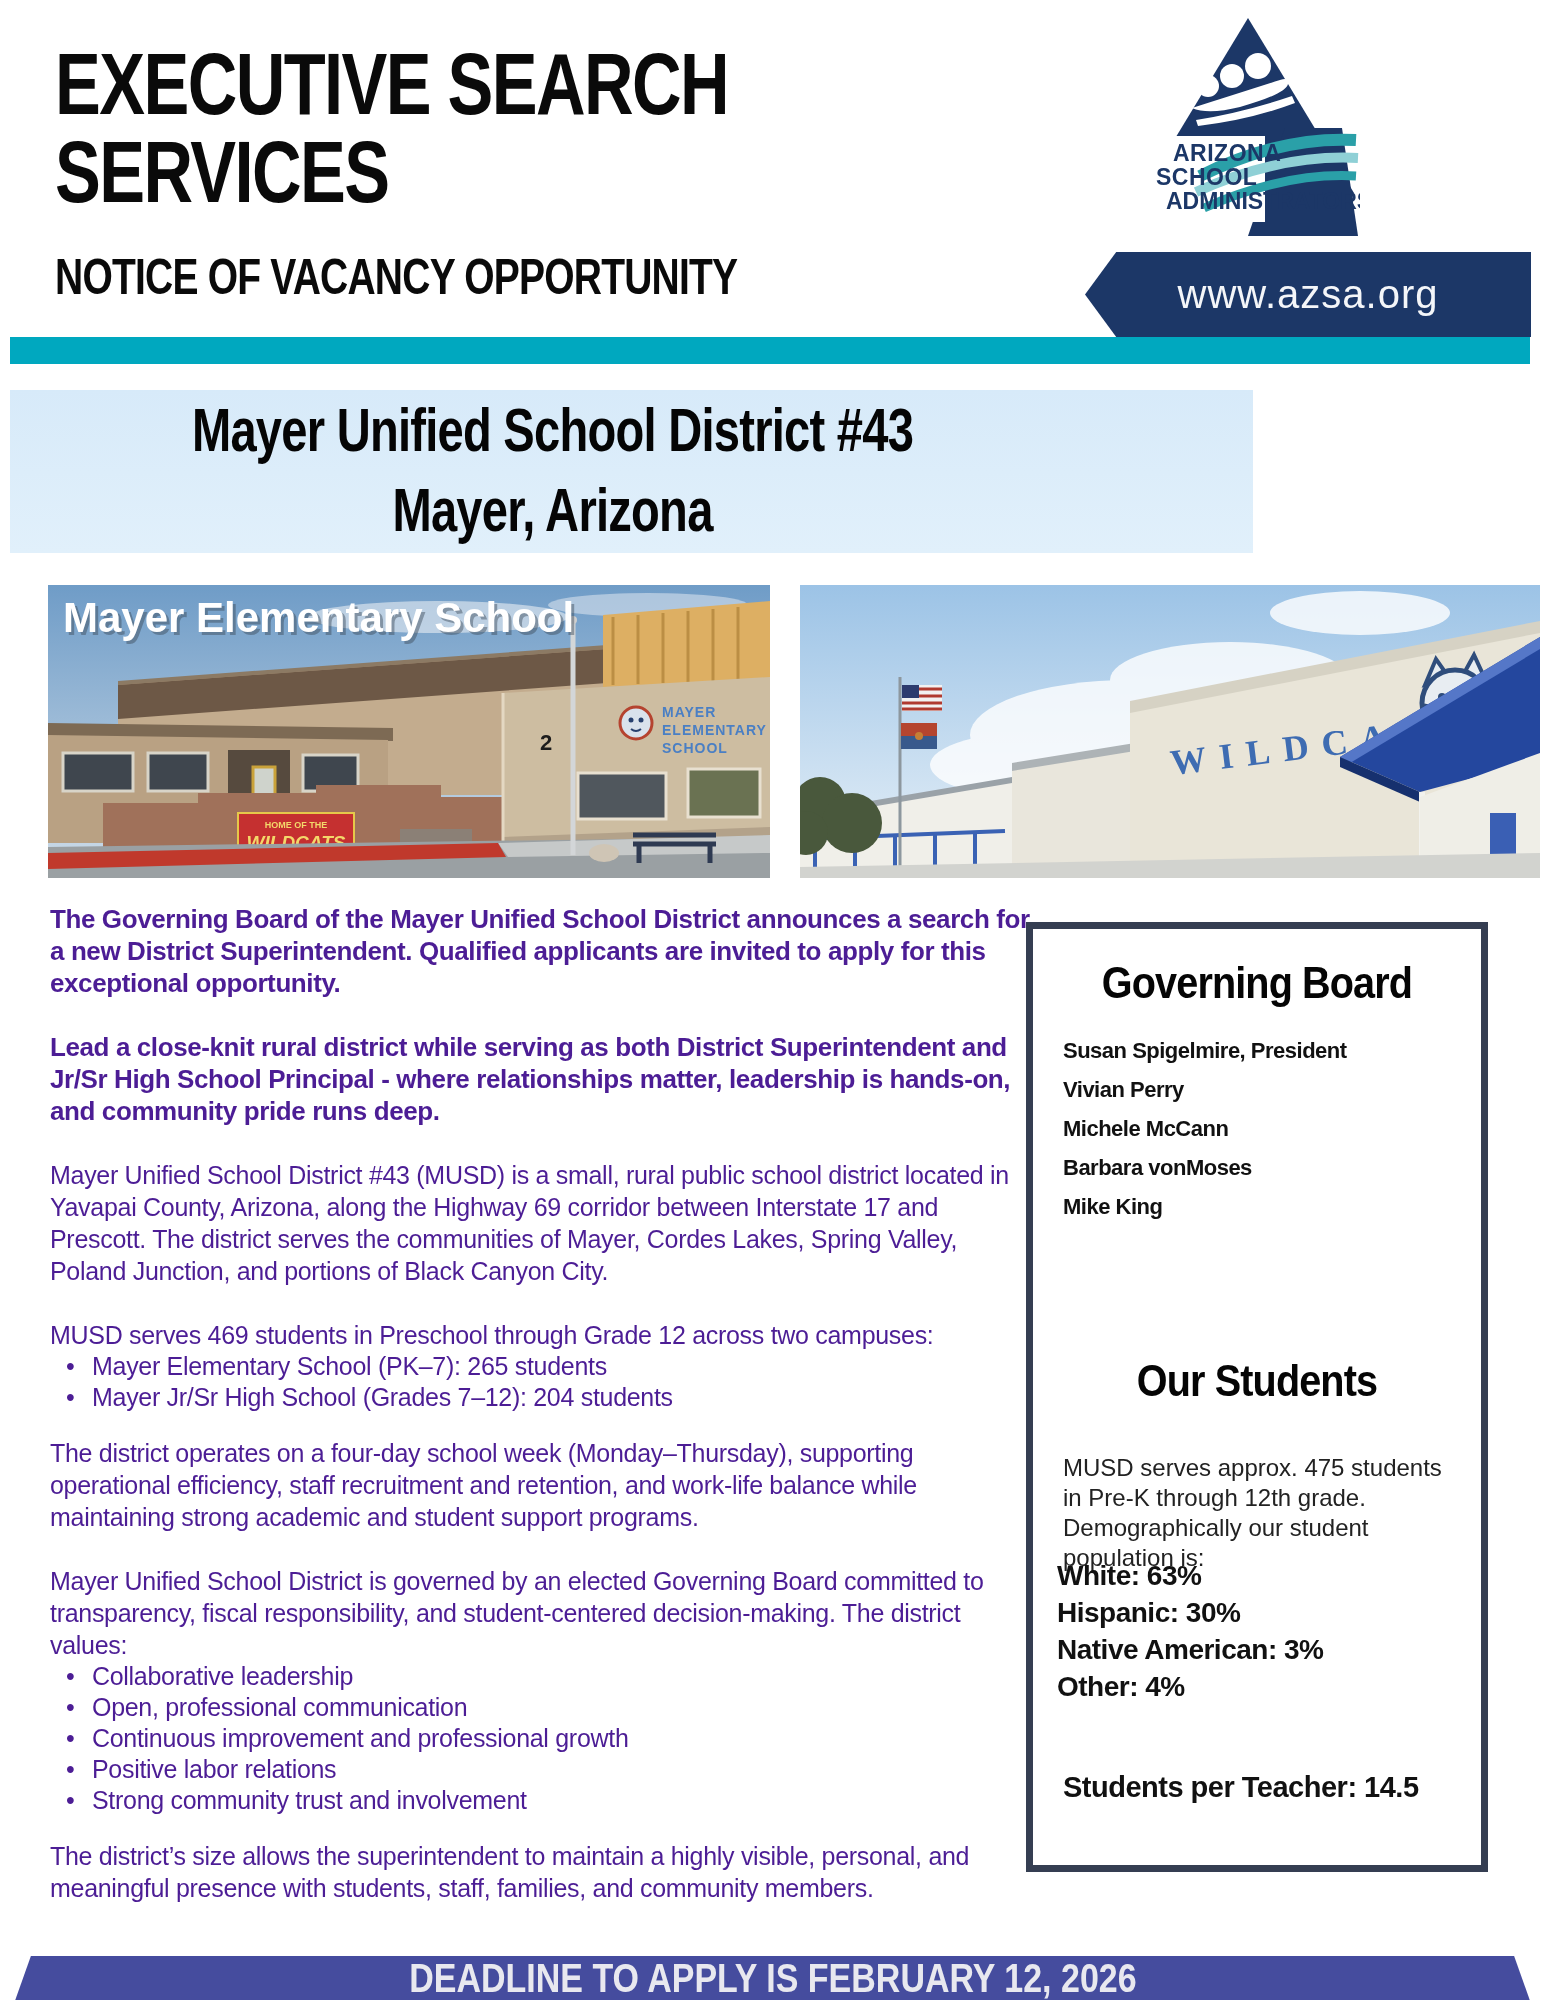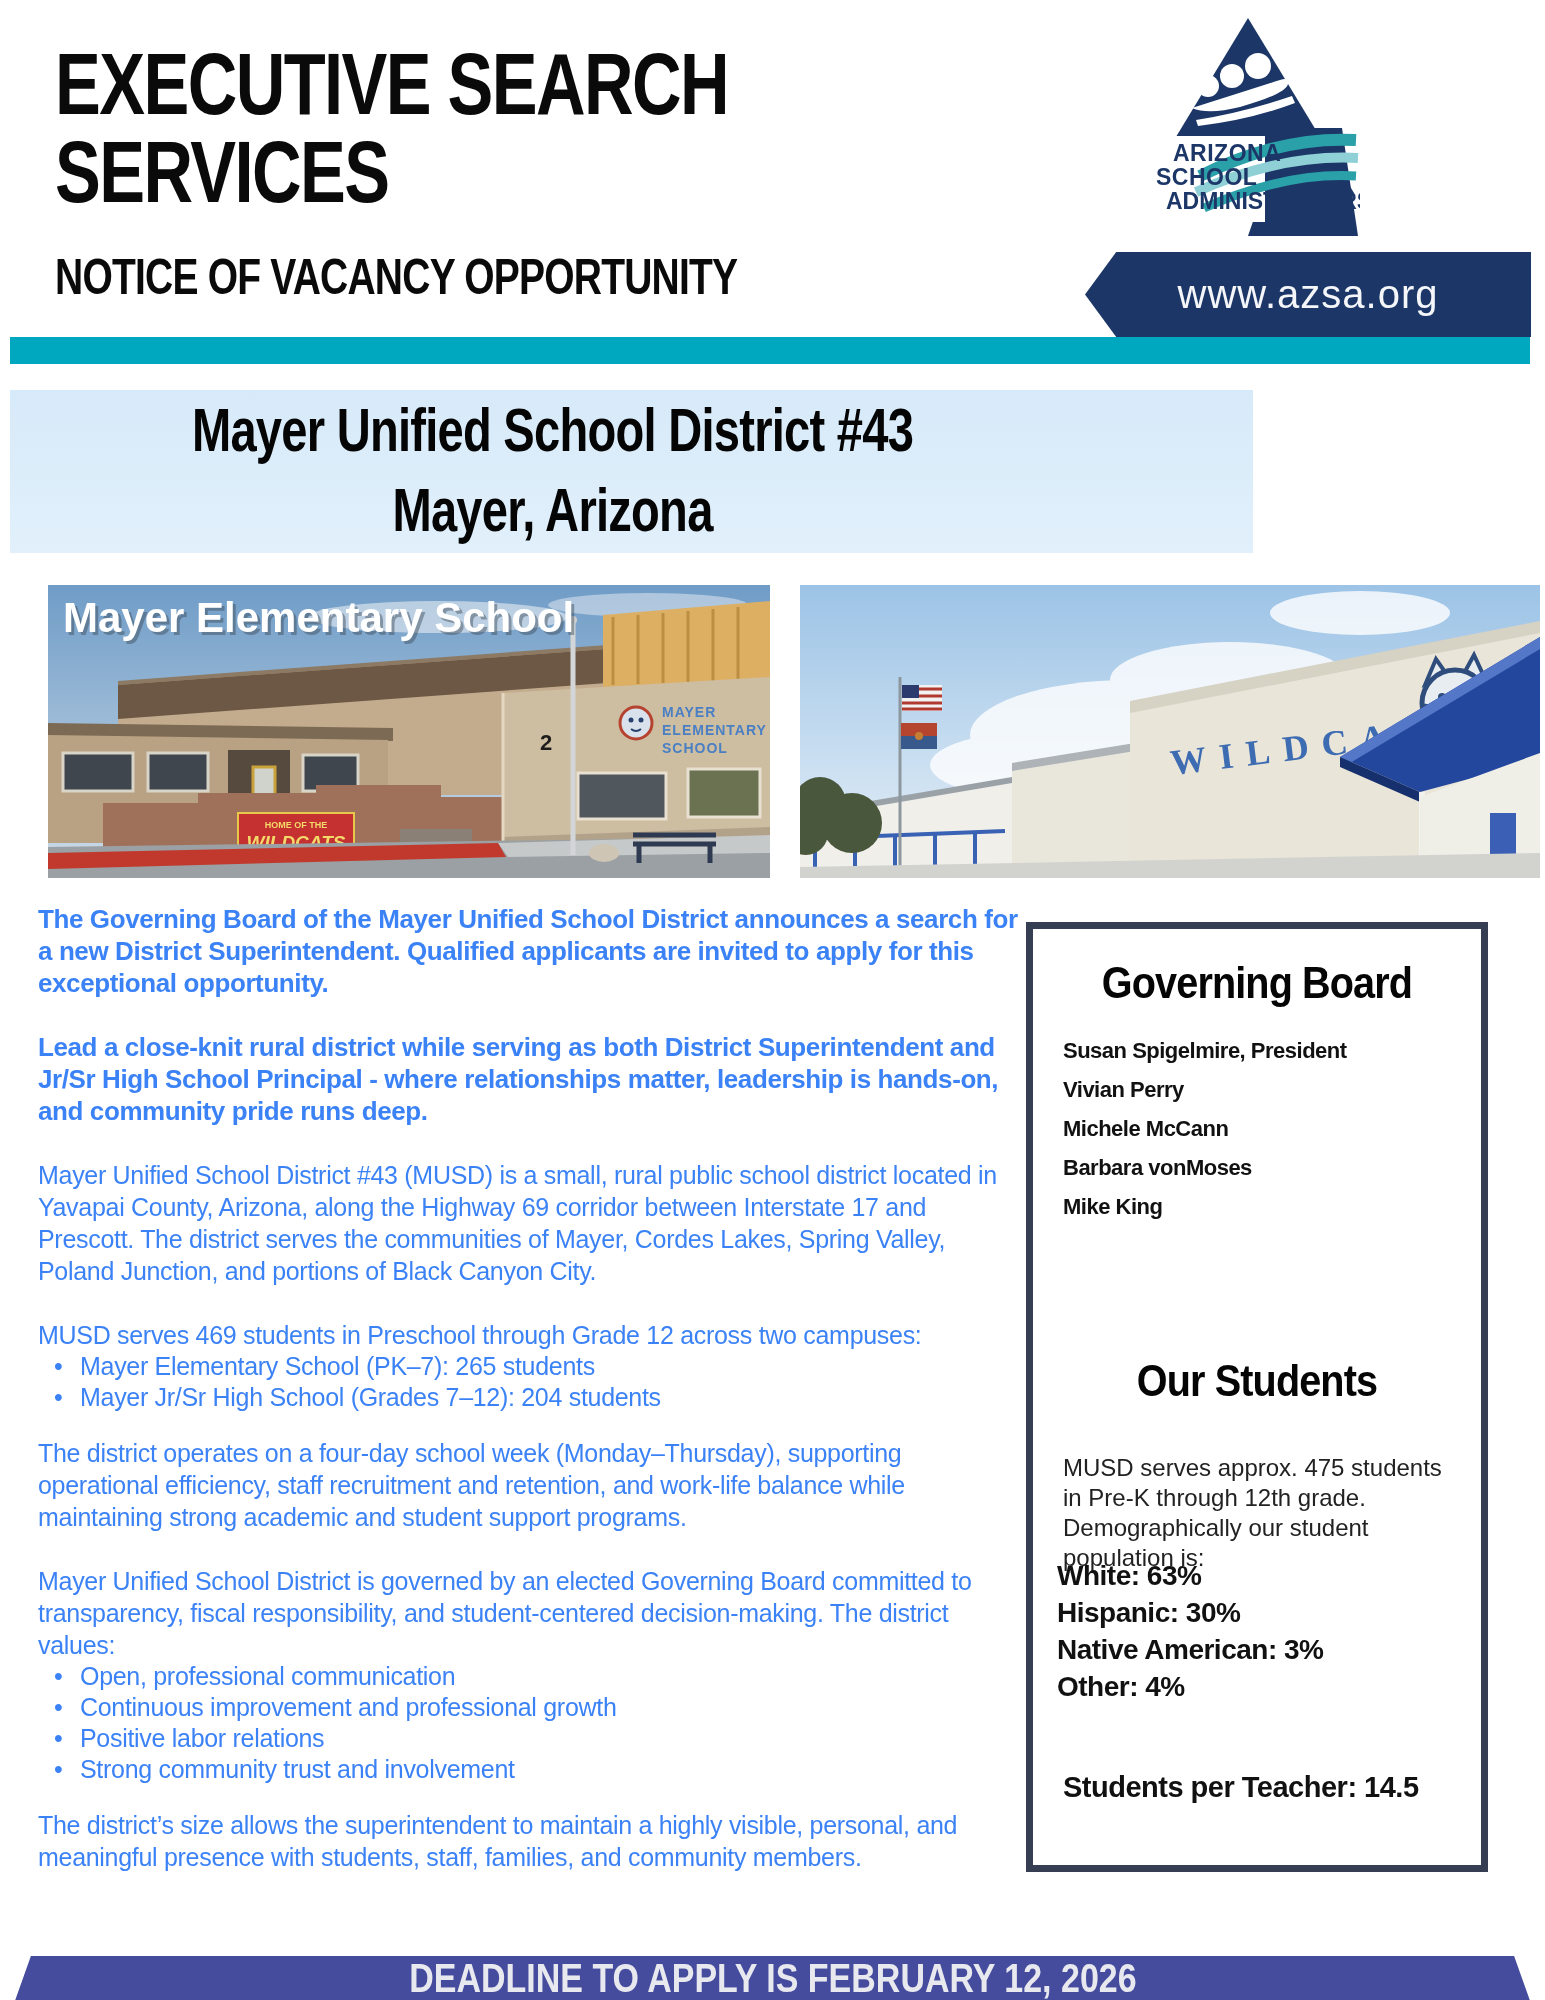--- a/index.html
+++ b/index.html
@@ -29,22 +29,22 @@
           background:linear-gradient(180deg,#d7eaf9 0%,#e1f0fb 100%);}
   .title-wrap{width:1085px;text-align:center;}
   .bl{font-size:62px;line-height:80px;font-weight:bold;color:#050505;letter-spacing:-1px;
       transform:scaleX(0.76);transform-origin:50% 0;white-space:nowrap;}
   
   .photo{position:absolute;top:585px;height:293px;}
   .photo svg{display:block;width:100%;height:100%;}
   .photo-left{left:48px;width:722px;}
   .photo-right{left:800px;width:740px;}
   
-  .body-col{position:absolute;left:38px;top:903px;width:985px;font-size:25px;line-height:32px;
-          letter-spacing:-0.3px;color:#3b82f6;}
+  .body-col{position:absolute;left:50px;top:903px;width:985px;font-size:25px;line-height:32px;
+          letter-spacing:-0.3px;color:#4c1d95;}
   .body-col p{margin:0 0 32px 0;}
   .body-col p.bold{font-weight:bold;font-size:26px;letter-spacing:-0.4px;}
   .body-col p.tight{margin-bottom:0;}
   .body-col ul{margin:0 0 24px 0;padding:0 0 0 42px;list-style:none;}
   .body-col li{line-height:31px;position:relative;}
   .body-col li::before{content:"•";position:absolute;left:-26px;}
   
   .info-box{position:absolute;left:1026px;top:922px;width:462px;height:950px;background:#fff;
           border:7px solid var(--boxborder);box-sizing:border-box;}
   .info-box h2{position:absolute;left:0;width:100%;margin:0;text-align:center;font-size:45px;
@@ -287,20 +287,21 @@
     <p class="bold">Lead a close-knit rural district while serving as both District Superintendent and Jr/Sr High School Principal - where relationships matter, leadership is hands-on, and community pride runs deep.</p>
     <p>Mayer Unified School District #43 (MUSD) is a small, rural public school district located in Yavapai County, Arizona, along the Highway 69 corridor between Interstate 17 and Prescott. The district serves the communities of Mayer, Cordes Lakes, Spring Valley, Poland Junction, and portions of Black Canyon City.</p>
     <p class="tight">MUSD serves 469 students in Preschool through Grade 12 across two campuses:</p>
     <ul>
       <li>Mayer Elementary School (PK–7): 265 students</li>
       <li>Mayer Jr/Sr High School (Grades 7–12): 204 students</li>
     </ul>
     <p>The district operates on a four-day school week (Monday–Thursday), supporting operational efficiency, staff recruitment and retention, and work-life balance while maintaining strong academic and student support programs.</p>
     <p class="tight">Mayer Unified School District is governed by an elected Governing Board committed to transparency, fiscal responsibility, and student-centered decision-making. The district values:</p>
     <ul>
+      <li>Collaborative leadership</li>
       <li>Open, professional communication</li>
       <li>Continuous improvement and professional growth</li>
       <li>Positive labor relations</li>
       <li>Strong community trust and involvement</li>
     </ul>
     <p>The district’s size allows the superintendent to maintain a highly visible, personal, and meaningful presence with students, staff, families, and community members.</p>
   </main>
 
   <aside class="info-box">
     <h2 class="gb-head">Governing Board</h2>

